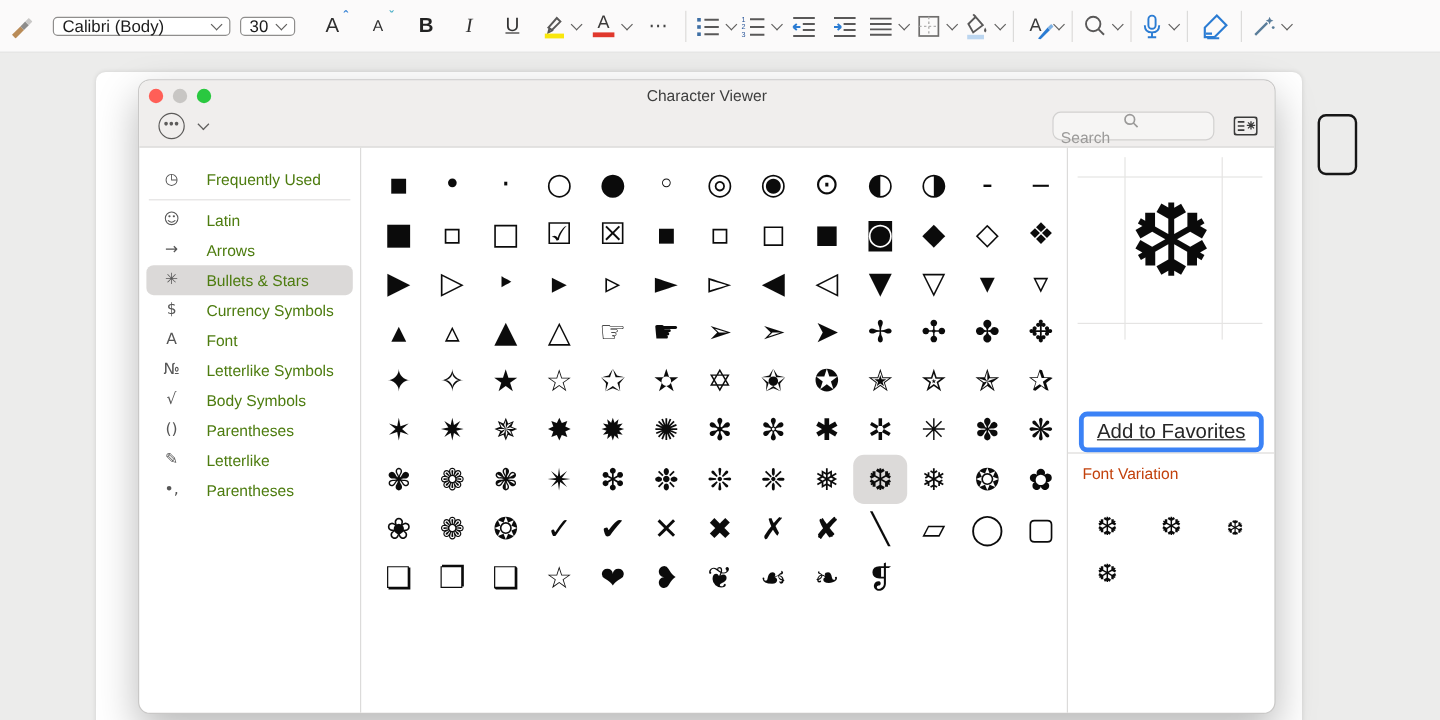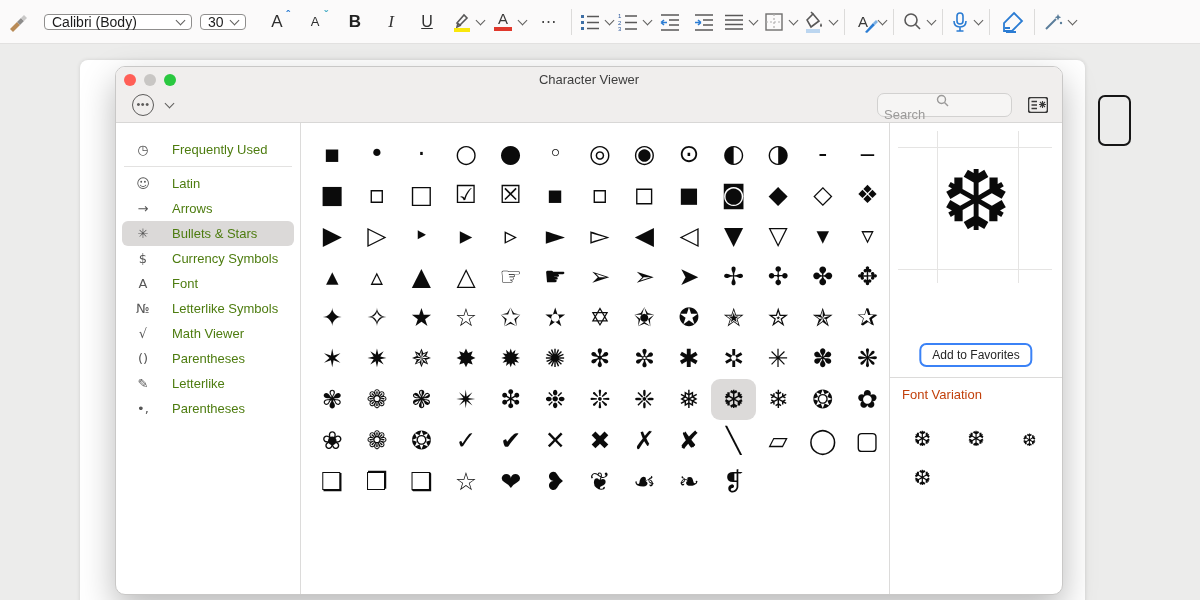--- a/index.html
+++ b/index.html
@@ -89,23 +89,23 @@
   
   #cv-detail { flex:1; position:relative; }
   .guide-v { position:absolute; top:8px; height:152px; width:1px; background:#e5e4e3; }
   .guide-h { position:absolute; left:8px; right:10px; height:1px; background:#e5e4e3; }
   #detail-glyph { position:absolute; top:18px; left:0; right:0; text-align:center;
     font-family:"DejaVu Sans", sans-serif; font-size:84px; line-height:120px;
     color:#0a0a0a; }
   #detail-name { position:absolute; top:172px; left:10px; right:10px;
     text-align:center; font-size:13px; line-height:17px; color:#3a3a3a; }
   #fav-btn { position:absolute; top:220px; left:50%; transform:translateX(-50%);
-    background:#fff; border:2px solid #3b82f6; border-radius:7px;
-    font-size:12px; color:#262626; padding:3px 11px; white-space:nowrap;
-    font-family:"Liberation Sans", sans-serif; }
+    background:#fff; border:4px solid #3b82f6; border-radius:7px;
+    font-size:17px; color:#262626; padding:3px 11px; white-space:nowrap;
+    font-family:"Liberation Sans", sans-serif;text-decoration:underline; }
   #variation-divider { position:absolute; top:254px; left:0; right:0; height:1px;
     background:#dcdbda; }
   #variation-label { position:absolute; top:264px; left:12px; font-size:13px;
     color:#c2410c; }
   #variation-grid { position:absolute; top:296px; left:6px; width:160px;
     display:grid; grid-template-columns:repeat(3, 1fr); grid-auto-rows:39px; }
   .var-cell { display:flex; align-items:center; justify-content:center;
     font-family:"DejaVu Sans", sans-serif; font-size:21px; color:#0a0a0a; }
 </style>
 </head>
@@ -307,21 +307,21 @@
         <div class="sb-item">
           <span class="sb-icon">A</span>
           <span class="sb-label">Font</span>
         </div>
         <div class="sb-item">
           <span class="sb-icon">№</span>
           <span class="sb-label">Letterlike Symbols</span>
         </div>
         <div class="sb-item">
           <span class="sb-icon">√</span>
-          <span class="sb-label">Math Viewer</span>
+          <span class="sb-label">Body Symbols</span>
         </div>
         <div class="sb-item">
           <span class="sb-icon">()</span>
           <span class="sb-label">Parentheses</span>
         </div>
         <div class="sb-item">
           <span class="sb-icon">✎</span>
           <span class="sb-label">Letterlike</span>
         </div>
         <div class="sb-item">

